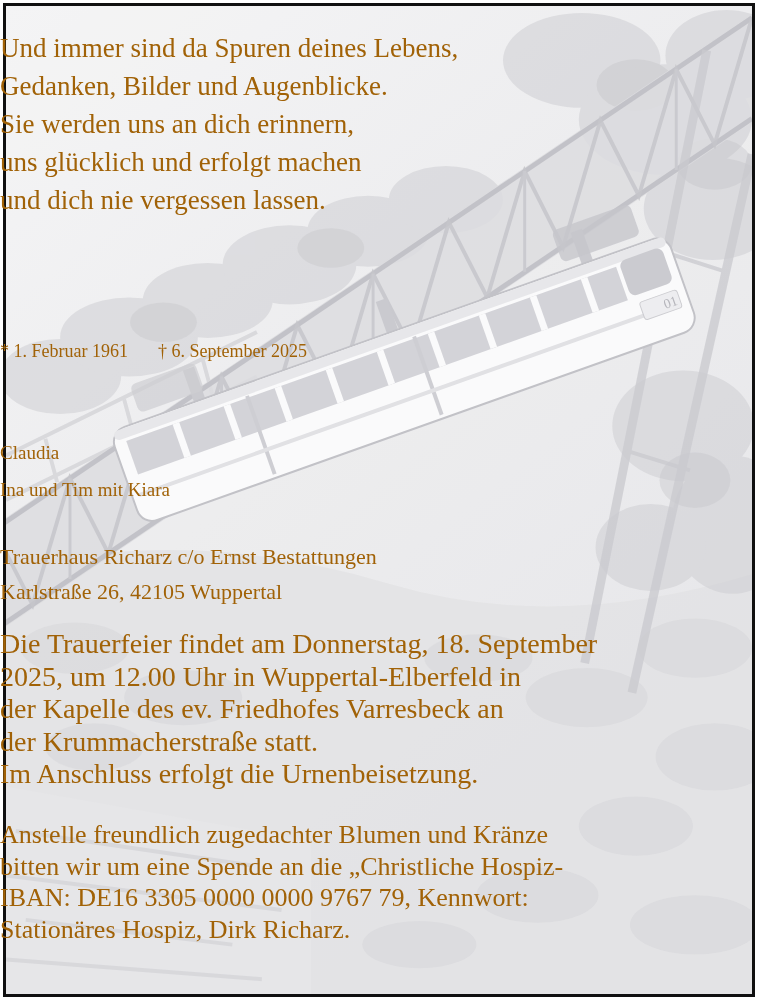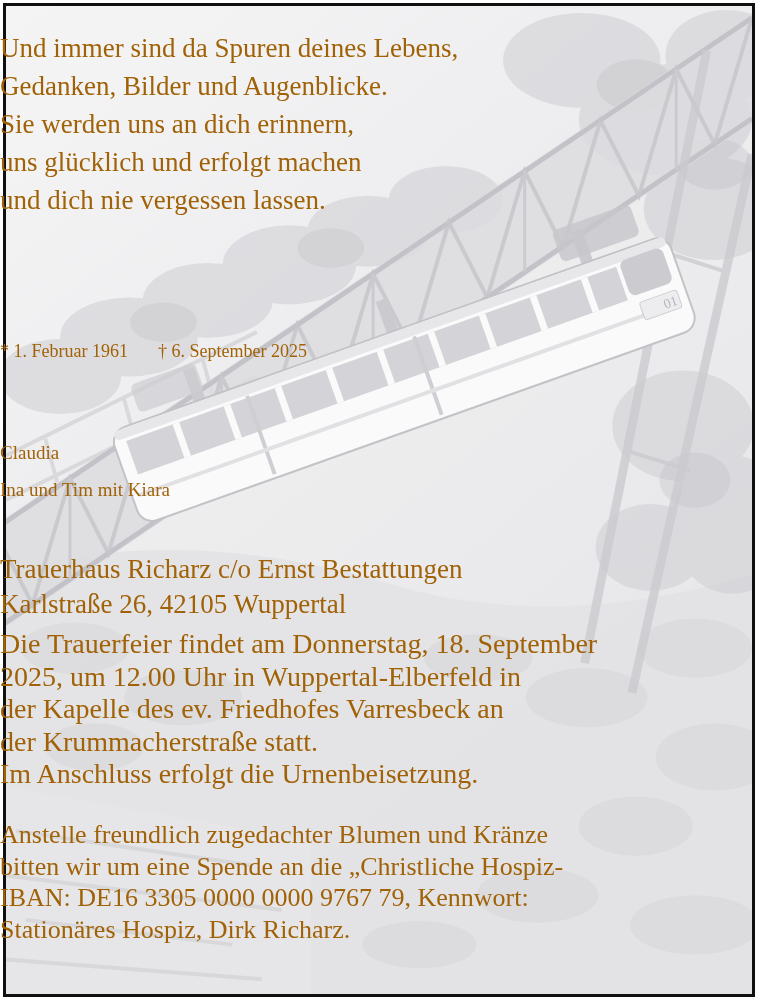--- a/index.html
+++ b/index.html
@@ -30,21 +30,21 @@
     text-align: left;
     color: #a16207;
     z-index: 10;
     white-space: nowrap;
   }
   .poem      { top: 29px;  font-size: 27px; line-height: 38px; }
   .name      { top: 270px; font-size: 54px; line-height: 62px; font-weight: bold; letter-spacing: 1px; }
   .dates     { top: 335px; font-size: 18px; line-height: 33px; }
   .dates .gap { display: inline-block; width: 30px; }
   .mourners  { top: 398px; font-size: 19px; line-height: 37px; margin-top: 36px; }
-  .home      { top: 552px; font-size: 27px; line-height: 35px; }
+  .home      { top: 539px; font-size: 22px; line-height: 35px; }
   .service   { top: 628px; font-size: 28px; line-height: 32.5px; }
   .donation  { top: 819px; font-size: 26px; line-height: 31.5px; }
 </style>
 </head>
 <body>
 
 <div class="sheet">
 
   <div class="photo">
     <svg viewBox="0 0 758 1000" preserveAspectRatio="none">

